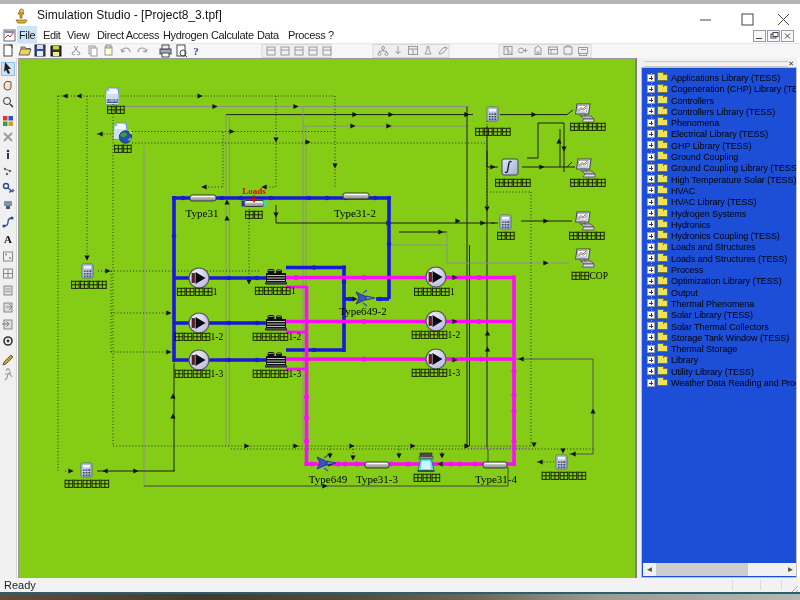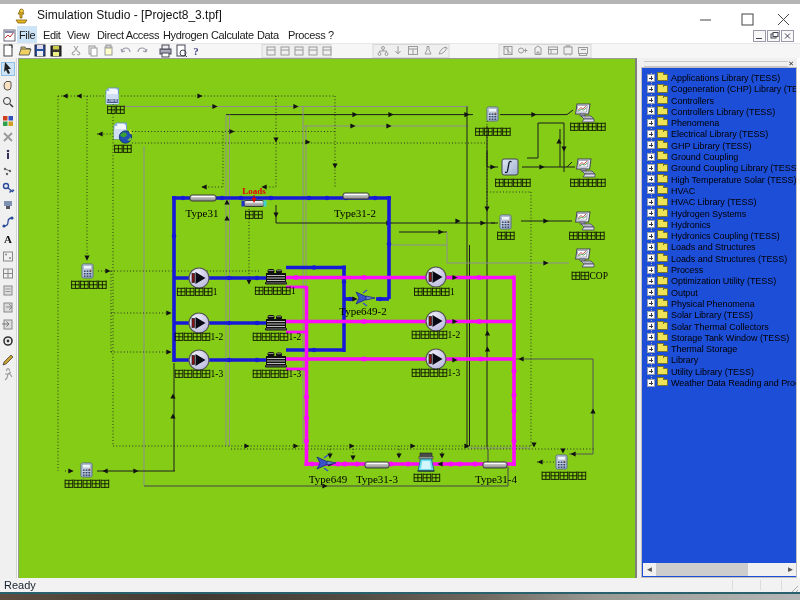--- a/index.html
+++ b/index.html
@@ -911,31 +911,31 @@
         <span class="tname">Loads and Structures (TESS)</span>
       </div>
       <div class="trow">
         <span class="plus"></span>
         <span class="fold"></span>
         <span class="tname">Process</span>
       </div>
       <div class="trow">
         <span class="plus"></span>
         <span class="fold"></span>
-        <span class="tname">Optimization Utility (TESS)</span>
+        <span class="tname">Optimization Library (TESS)</span>
       </div>
       <div class="trow">
         <span class="plus"></span>
         <span class="fold"></span>
         <span class="tname">Output</span>
       </div>
       <div class="trow">
         <span class="plus"></span>
         <span class="fold"></span>
-        <span class="tname">Physical Phenomena</span>
+        <span class="tname">Thermal Phenomena</span>
       </div>
       <div class="trow">
         <span class="plus"></span>
         <span class="fold"></span>
         <span class="tname">Solar Library (TESS)</span>
       </div>
       <div class="trow">
         <span class="plus"></span>
         <span class="fold"></span>
         <span class="tname">Solar Thermal Collectors</span>

